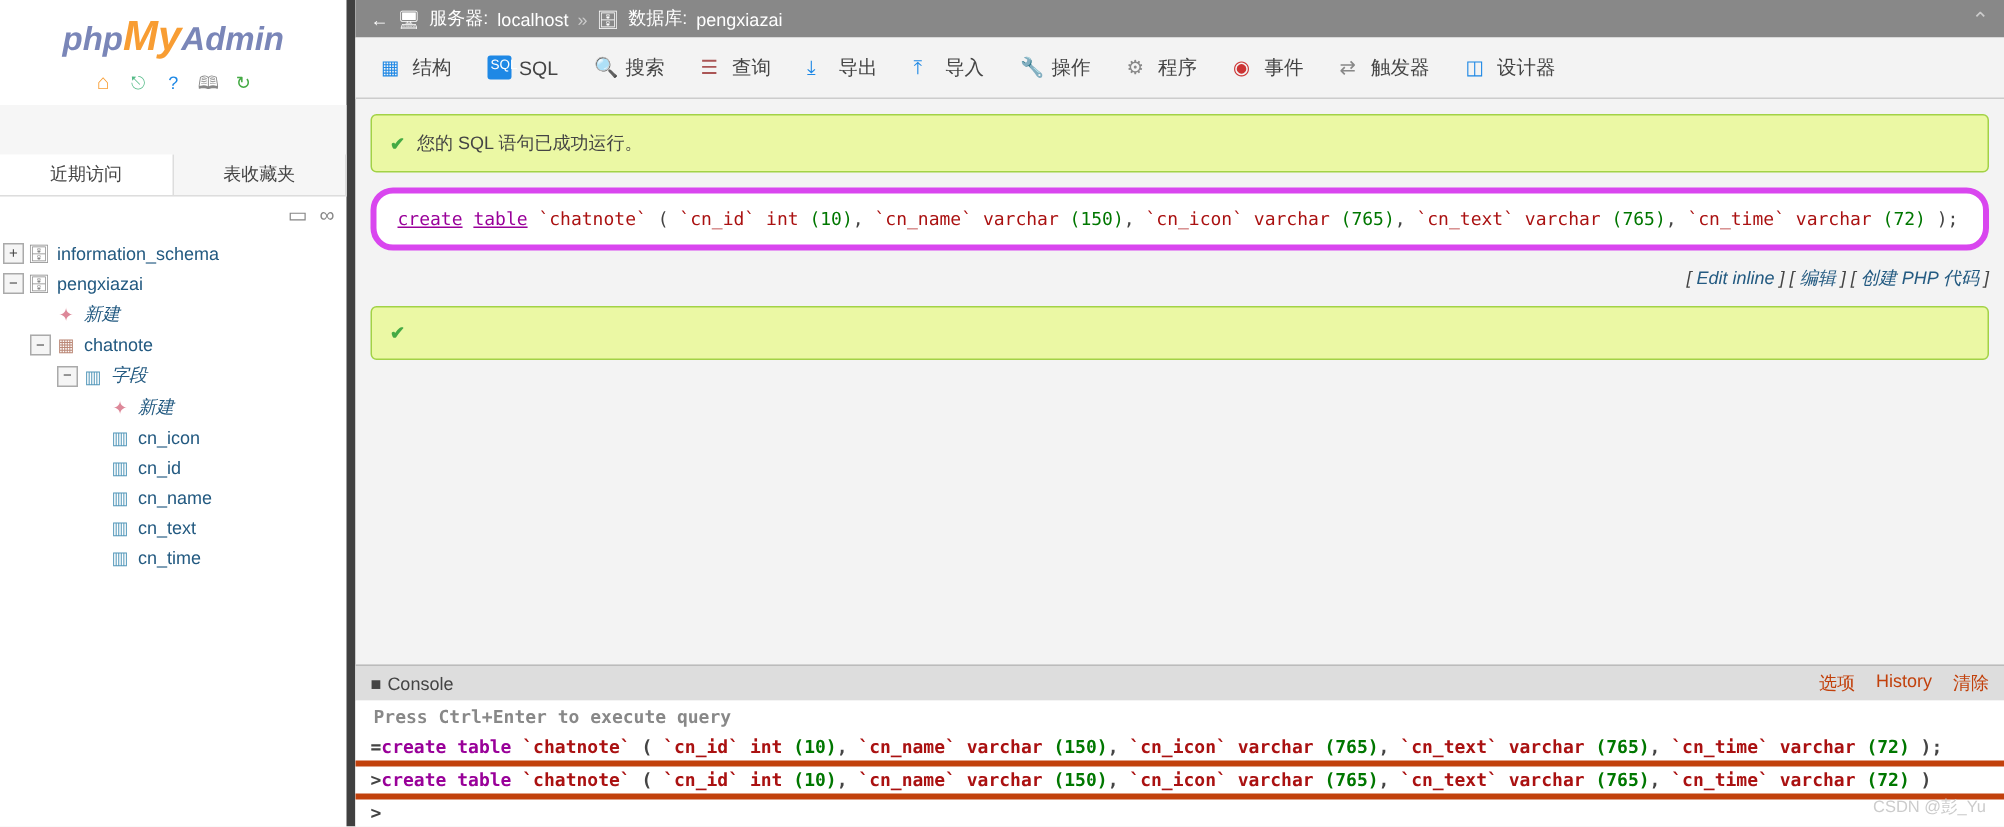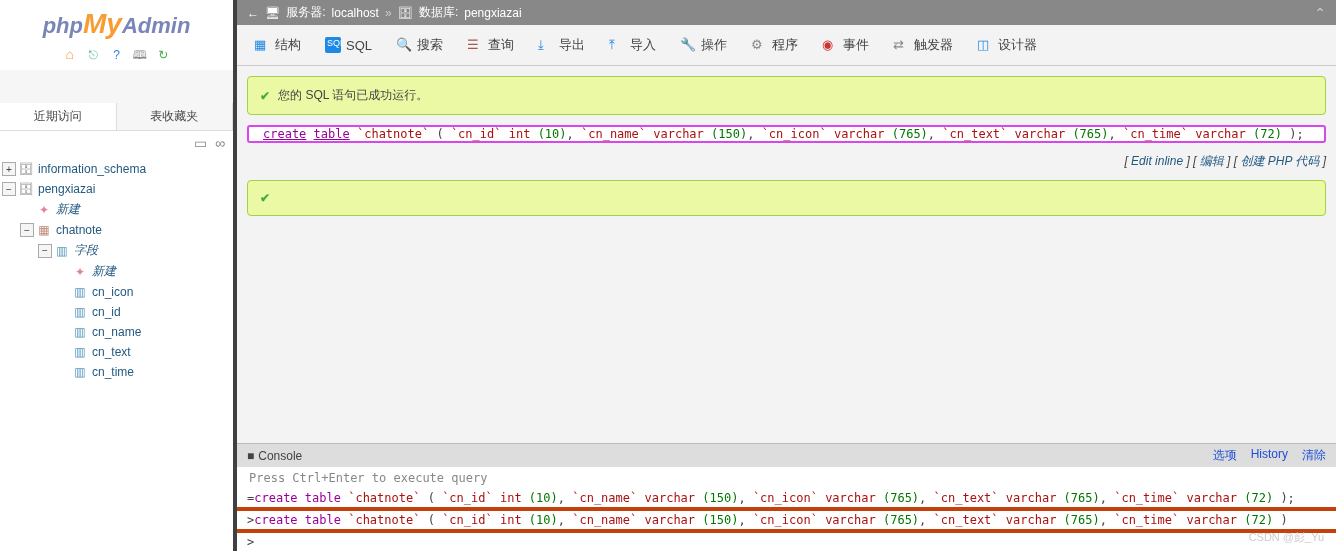--- a/index.html
+++ b/index.html
@@ -1,18 +1,18 @@
 <!DOCTYPE html>
 <html><head>
 <meta charset="utf-8">
 <style>
 * { box-sizing: border-box; margin: 0; padding: 0; }
 body { font-family: sans-serif; font-size: 12px; color: #444; background: #fff; overflow: hidden; }
 .container { display: flex; width: 1336px; height: 551px; }
-.sidebar { width: 237px; background: #fff; border-right: 4px solid #404040; display: flex; flex-direction: column; }
+.sidebar { width: 237px; background: #fff; border-right: 6px solid #404040; display: flex; flex-direction: column; }
 .logo { padding: 8px 0 4px; text-align: center; }
 .logo-text { font-family: Verdana, sans-serif; font-size: 22px; font-weight: bold; font-style: italic; }
 .logo-php { color: #7a86b8; }
 .logo-my { color: #f89d33; font-size: 28px; }
 .logo-admin { color: #7a86b8; }
 .logo-icons { text-align: center; padding: 2px 0 6px; }
 .logo-icons span { display: inline-block; width: 16px; height: 16px; margin: 0 2px; }
 .ic-home { color: #f89d33; font-size: 14px; }
 .ic-exit { color: #5b8; }
 .ic-help { color: #1e88e5; }
@@ -56,33 +56,33 @@
 .mi-import { color: #1e88e5; }
 .mi-ops { color: #888; }
 .mi-routines { color: #888; }
 .mi-events { color: #c33; }
 .mi-triggers { color: #888; }
 .mi-designer { color: #1e88e5; }
 
 .content { padding: 10px; flex: 1; overflow: auto; }
 .success-box { background: #ebf8a4; border: 1px solid #a2d246; padding: 10px 12px; border-radius: 4px; margin-bottom: 10px; display: flex; align-items: center; gap: 8px; }
 .check-icon { color: #4a4; font-weight: bold; }
-.sql-box { background: #fff; border: 2px solid #d946ef; padding: 0 14px; border-radius: 3px; margin-bottom: 6px; font-family: monospace; font-size: 12px; }
+.sql-box { background: #fff; border: 4px solid #d946ef; padding: 10px 14px; border-radius: 15px; margin-bottom: 6px; font-family: monospace; font-size: 12px; }
 .sql-box .kw { color: #909; text-decoration: underline; }
 .sql-box .bt { color: #a11; }
 .sql-box .ty { color: #a11; }
 .sql-box .num { color: #070; }
 .action-links { text-align: right; padding: 4px 0 10px; font-size: 12px; font-style: italic; }
 .action-links a { color: #235a81; text-decoration: none; }
 
 .console-bar { background: #ddd; border-top: 1px solid #bbb; display: flex; justify-content: space-between; padding: 3px 10px; font-size: 12px; }
 .console-title { display: flex; align-items: center; gap: 4px; }
-.console-links { display: flex; gap: 14px; color: #1d4ed8; }
+.console-links { display: flex; gap: 14px; color: #c2410c; }
 .console-links span { cursor: pointer; }
-.console-body { background: #fff; font-family: monospace; font-size: 12px; }
+.console-body { background: #fff; font-family: monospace; font-size: 12px; font-weight: bold; }
 .console-hint { padding: 4px 12px; color: #888; font-family: monospace; }
 .console-line { padding: 2px 10px; border-bottom: 4px solid #c2410c; white-space: nowrap; overflow: hidden; }
 .console-line .kw2 { color: #909; }
 .console-line .bt2 { color: #a11; }
 .console-line .ty2 { color: #a11; }
 .console-line .num2 { color: #070; }
 .console-prompt { padding: 2px 10px; color: #444; }
 .watermark { position: absolute; bottom: 6px; right: 12px; color: #ccc; font-size: 11px; margin-top: 25px; }
 </style>
 </head>

